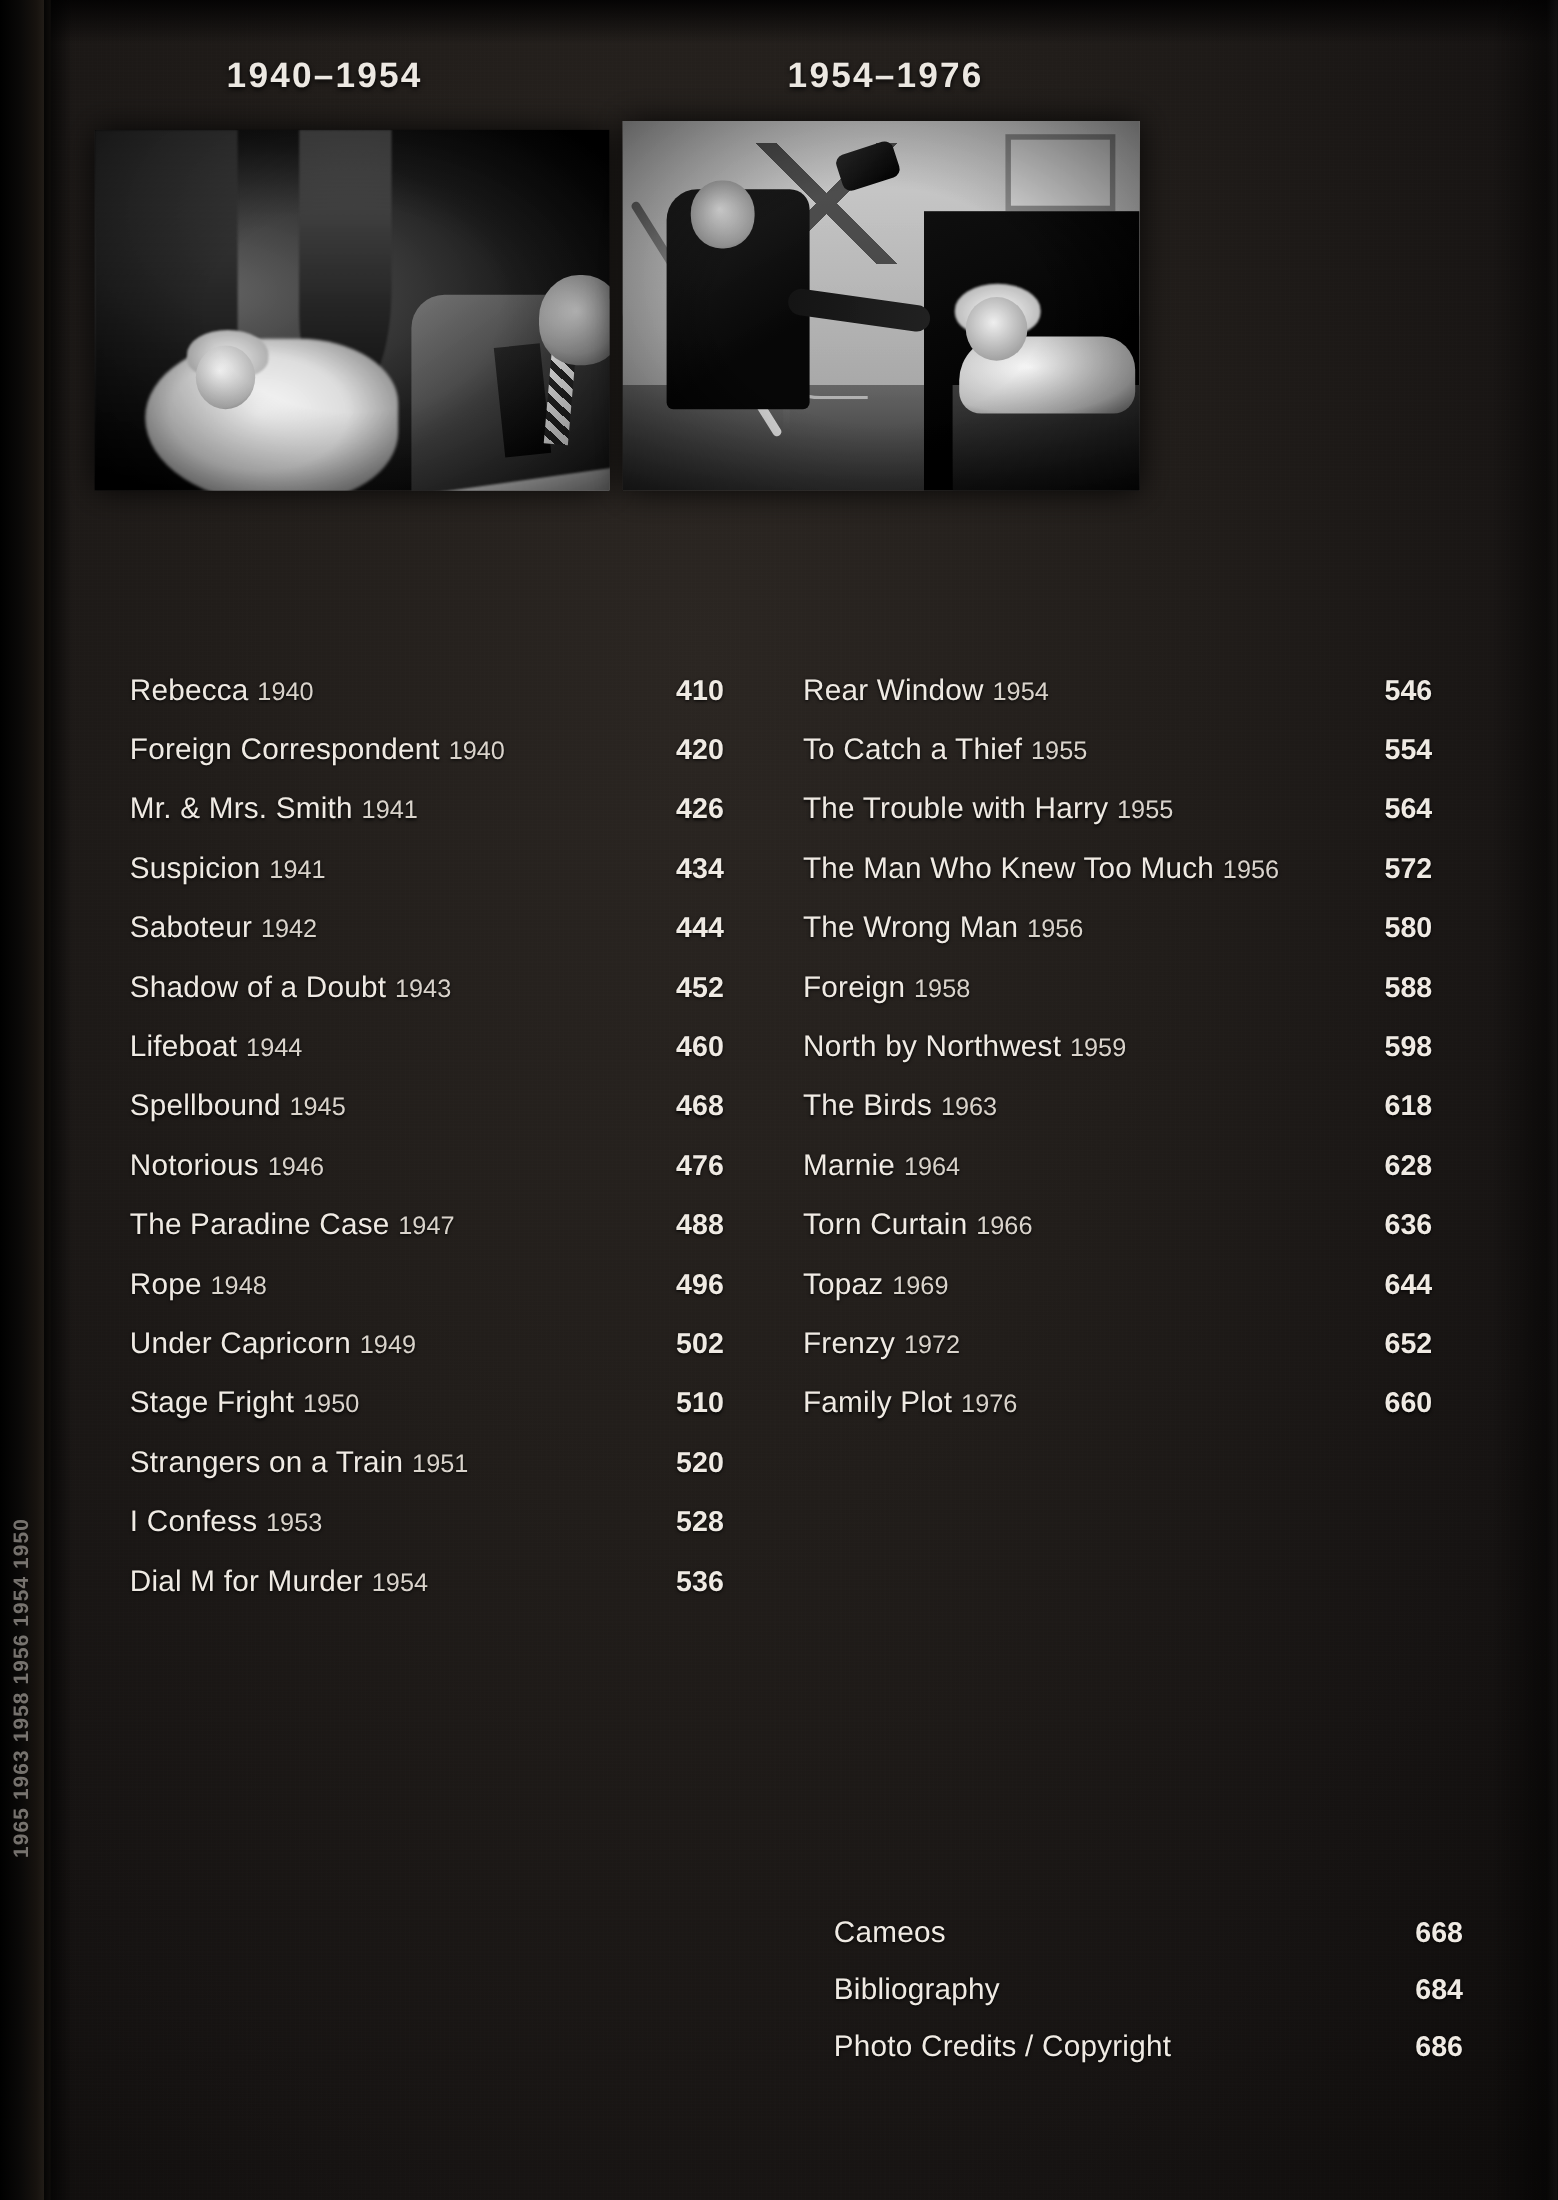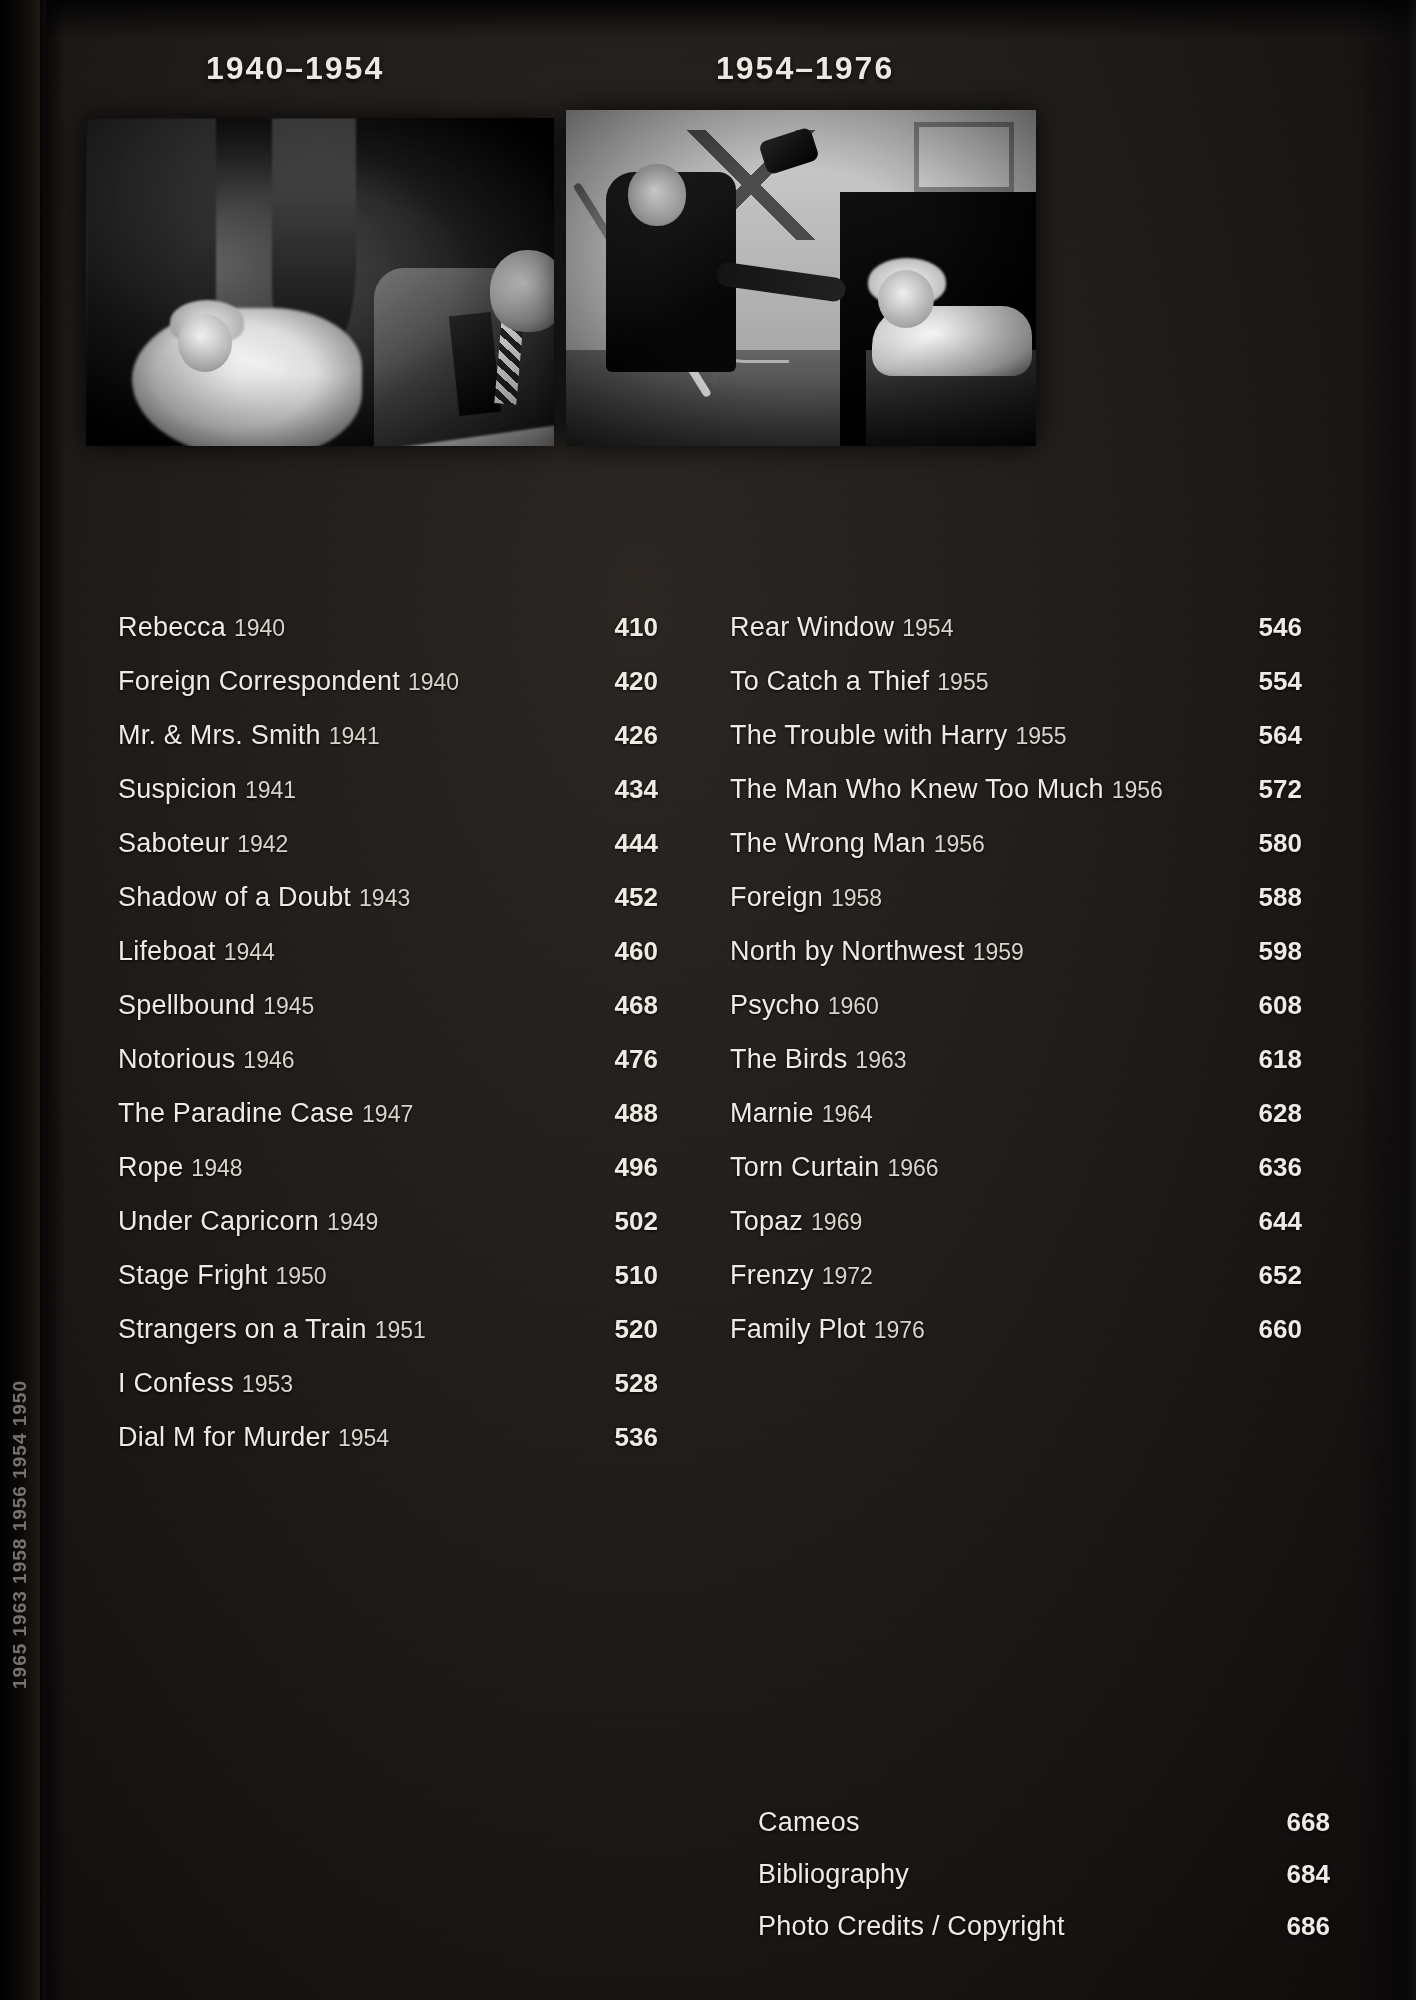--- a/index.html
+++ b/index.html
@@ -311,21 +311,21 @@
     color: #efeae3;
     text-shadow: 0 1px 3px rgba(0,0,0,.9);
   }
   .col.left .pg  { right: 40px; }
   .col.right .pg { right: 28px; }
 
   
   .backmatter {
     position: absolute;
     left: 758px;
-    top: 1796px;
+    top: 1730px;
     width: 572px;
   }
   .backmatter .entry { height: 52px; line-height: 52px; }
   .backmatter .pg { right: 0; text-align: center; }
 
   
   .fold {
     position: absolute;
     right: 0; top: 0; width: 10px; height: 2000px;
     background: linear-gradient(270deg, rgba(255,255,255,.05), rgba(255,255,255,0));
@@ -478,24 +478,20 @@
     </div>
     <div class="entry">
       <span class="title">Foreign</span><span class="year">1958</span>
       <span class="pg">588</span>
     </div>
     <div class="entry">
       <span class="title">North by Northwest</span><span class="year">1959</span>
       <span class="pg">598</span>
     </div>
     <div class="entry">
-      <span class="title">Psycho</span><span class="year">1960</span>
-      <span class="pg">608</span>
-    </div>
-    <div class="entry">
       <span class="title">The Birds</span><span class="year">1963</span>
       <span class="pg">618</span>
     </div>
     <div class="entry">
       <span class="title">Marnie</span><span class="year">1964</span>
       <span class="pg">628</span>
     </div>
     <div class="entry">
       <span class="title">Torn Curtain</span><span class="year">1966</span>
       <span class="pg">636</span>

